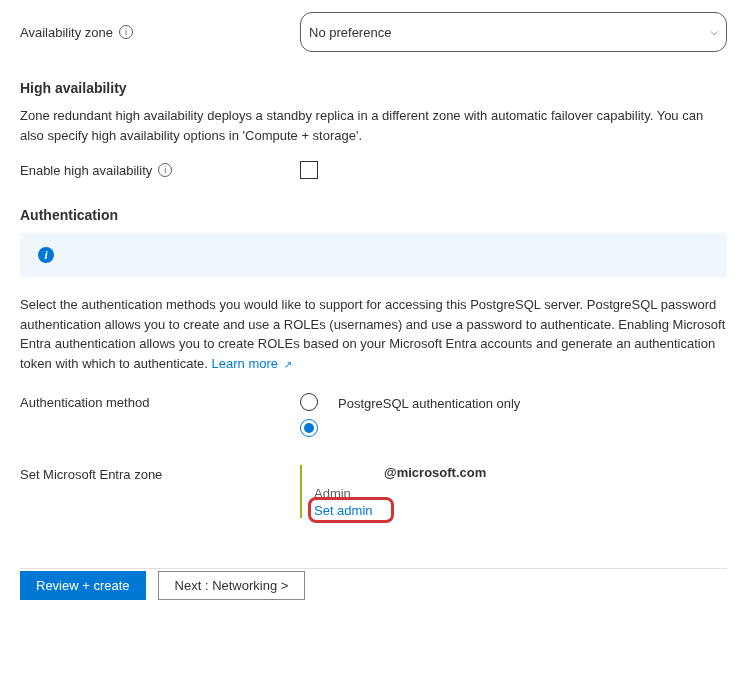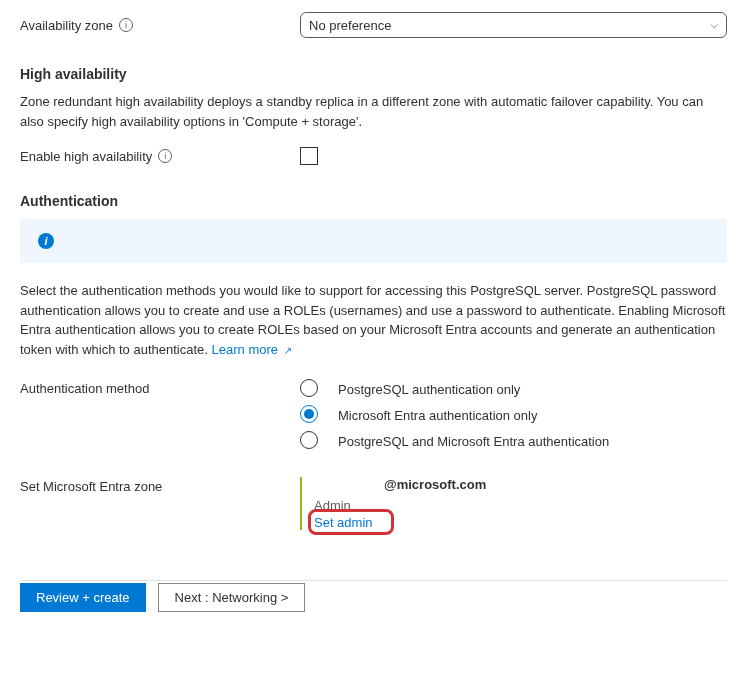--- a/index.html
+++ b/index.html
@@ -44,22 +44,22 @@
       height: 14px;
       border: 1px solid #605e5c;
       border-radius: 50%;
       font-size: 9px;
       color: #605e5c;
       cursor: default;
     }
     .select-box {
       width: 100%;
       border: 1px solid #605e5c;
-      border-radius: 6px;
-      height: 26px;
+      border-radius: 12px;
+      height: 40px;
       padding: 0 8px;
       display: flex;
       align-items: center;
       justify-content: space-between;
       cursor: pointer;
       background: #fff;
     }
     .chevron {
       font-size: 10px;
       color: #605e5c;
@@ -228,25 +228,20 @@
   </div>
   <div class="field-col">
     <div class="radio-row">
       <span class="radio-outer"></span>
       <span>PostgreSQL authentication only</span>
     </div>
     <div class="radio-row">
       <span class="radio-outer radio-selected">
           <span class="radio-inner"></span>
         </span>
-      <span>Microsoft Entra authentication only</span>
-    </div>
-    <div class="radio-row">
-      <span class="radio-outer"></span>
-      <span>PostgreSQL and Microsoft Entra authentication</span>
     </div>
   </div>
 </div>
 
 <div class="row" style="align-items:flex-start; margin-top:20px;">
   <div class="label-col" style="padding-top:2px;">
     <span>Set Microsoft Entra zone</span>
   </div>
   <div class="field-col">
     <div class="admin-block">

